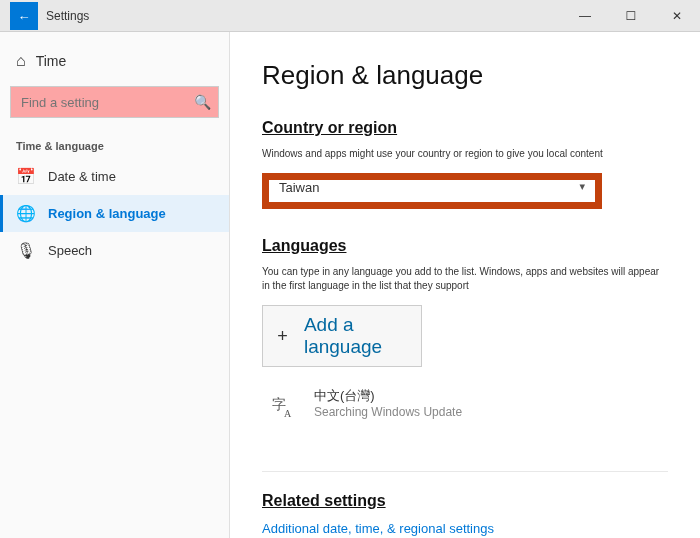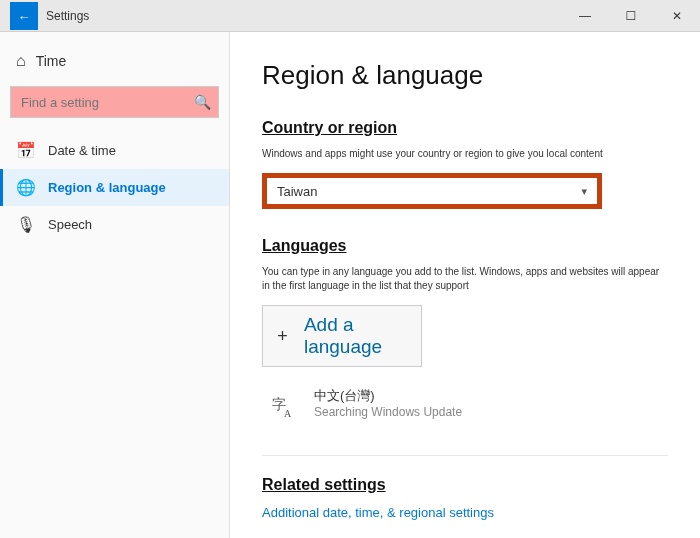--- a/index.html
+++ b/index.html
@@ -174,41 +174,40 @@
       font-size: 10px;
       color: #333;
       margin-bottom: 12px;
       line-height: 1.4;
     }
 
     
     .dropdown {
       width: 340px;
       height: 36px;
-      border: 5px solid #c2410c;
-      display: flex;
-      align-items: center;
+      border: 7px solid #c2410c;
+      display: flex;
       justify-content: space-between;
       padding: 0 10px;
       cursor: pointer;
       background: white;
       margin-bottom: 28px;
     }
     .dropdown-value {
       font-size: 13px;
       color: #333;
     }
     .dropdown-arrow {
       font-size: 11px;
       color: #555;
     }
 
     
     .languages-section {
-      margin-bottom: 28px;
+      margin-bottom: 44px;
     }
 
     .add-language-btn {
       display: flex;
       align-items: center;
       gap: 10px;
       padding: 8px;
       cursor: pointer;
       border: 1px solid #ccc;
       background: #f7f7f7;
@@ -300,20 +299,21 @@
       <span>Time</span>
     </div>
 
     <div class="search-box">
       <input type="text" placeholder="Find a setting" style="">
       <button class="search-icon-btn">
         <span>🔍</span>
       </button>
     </div>
 
+    <div class="sidebar-section-label">Time &amp; language</div>
 
     <div class="sidebar-item">
       <span class="sidebar-item-icon">📅</span>
       <span>Date &amp; time</span>
     </div>
     <div class="sidebar-item active">
       <span class="sidebar-item-icon">🌐</span>
       <span>Region &amp; language</span>
     </div>
     <div class="sidebar-item">

